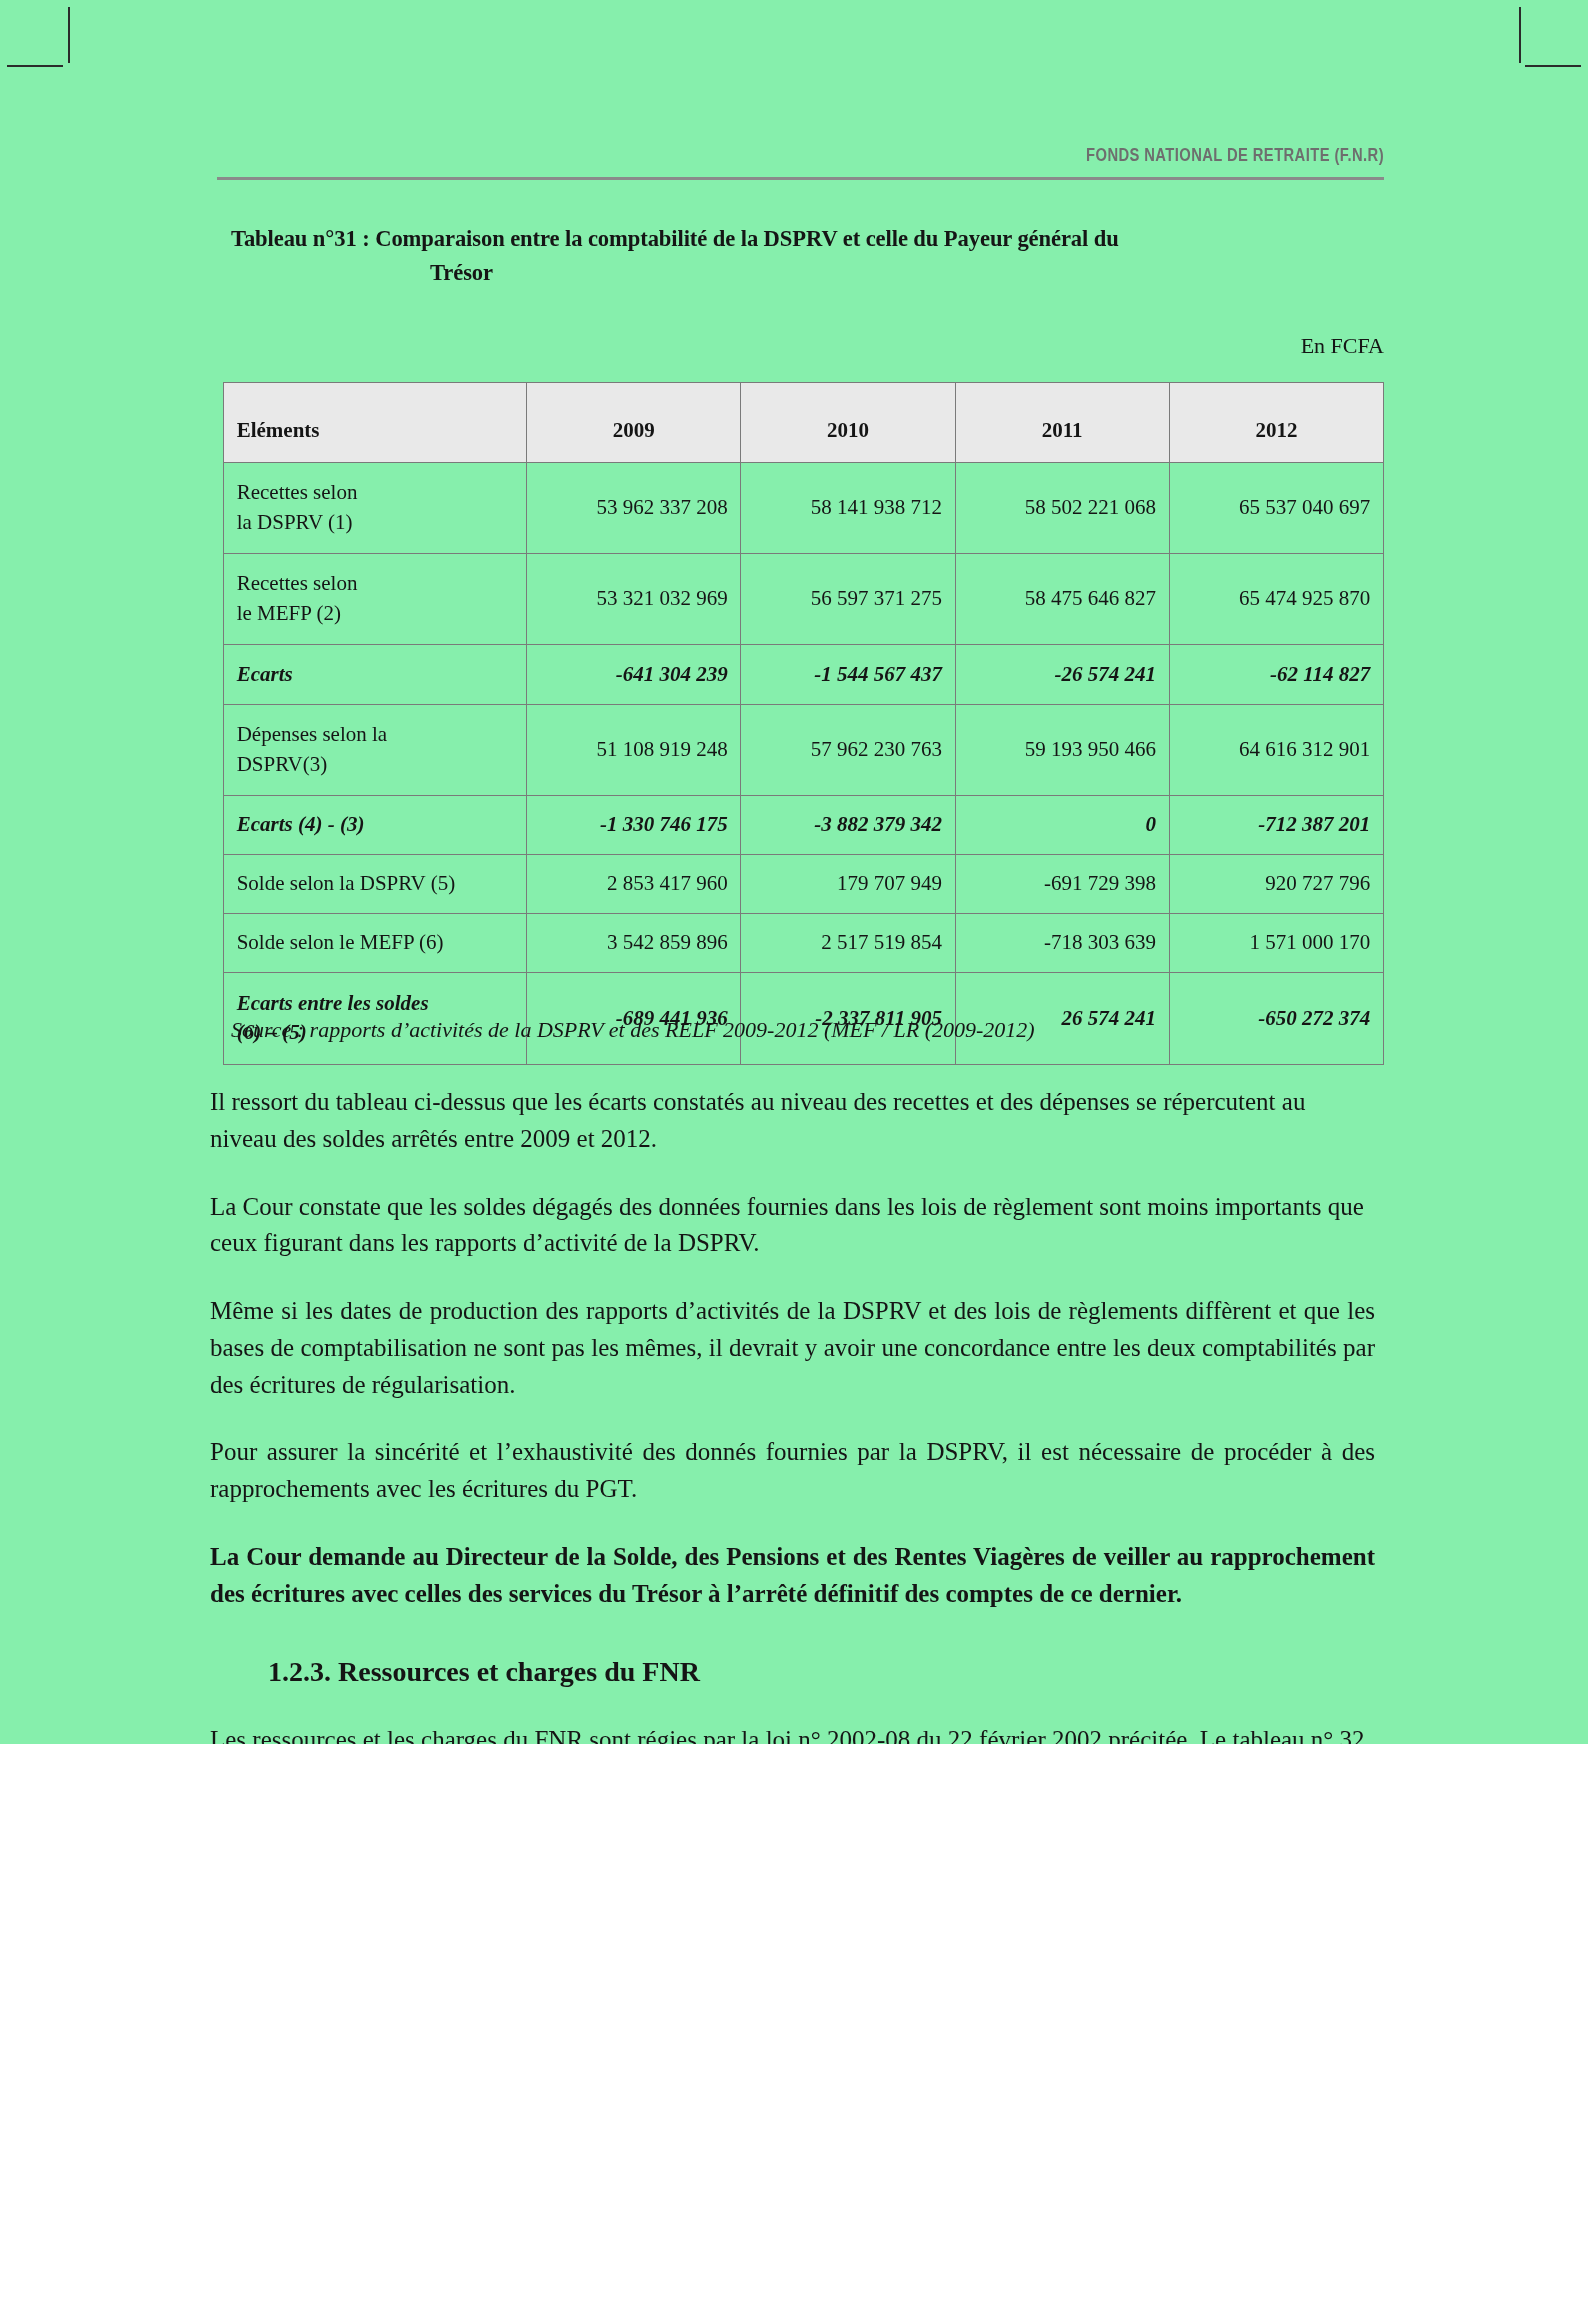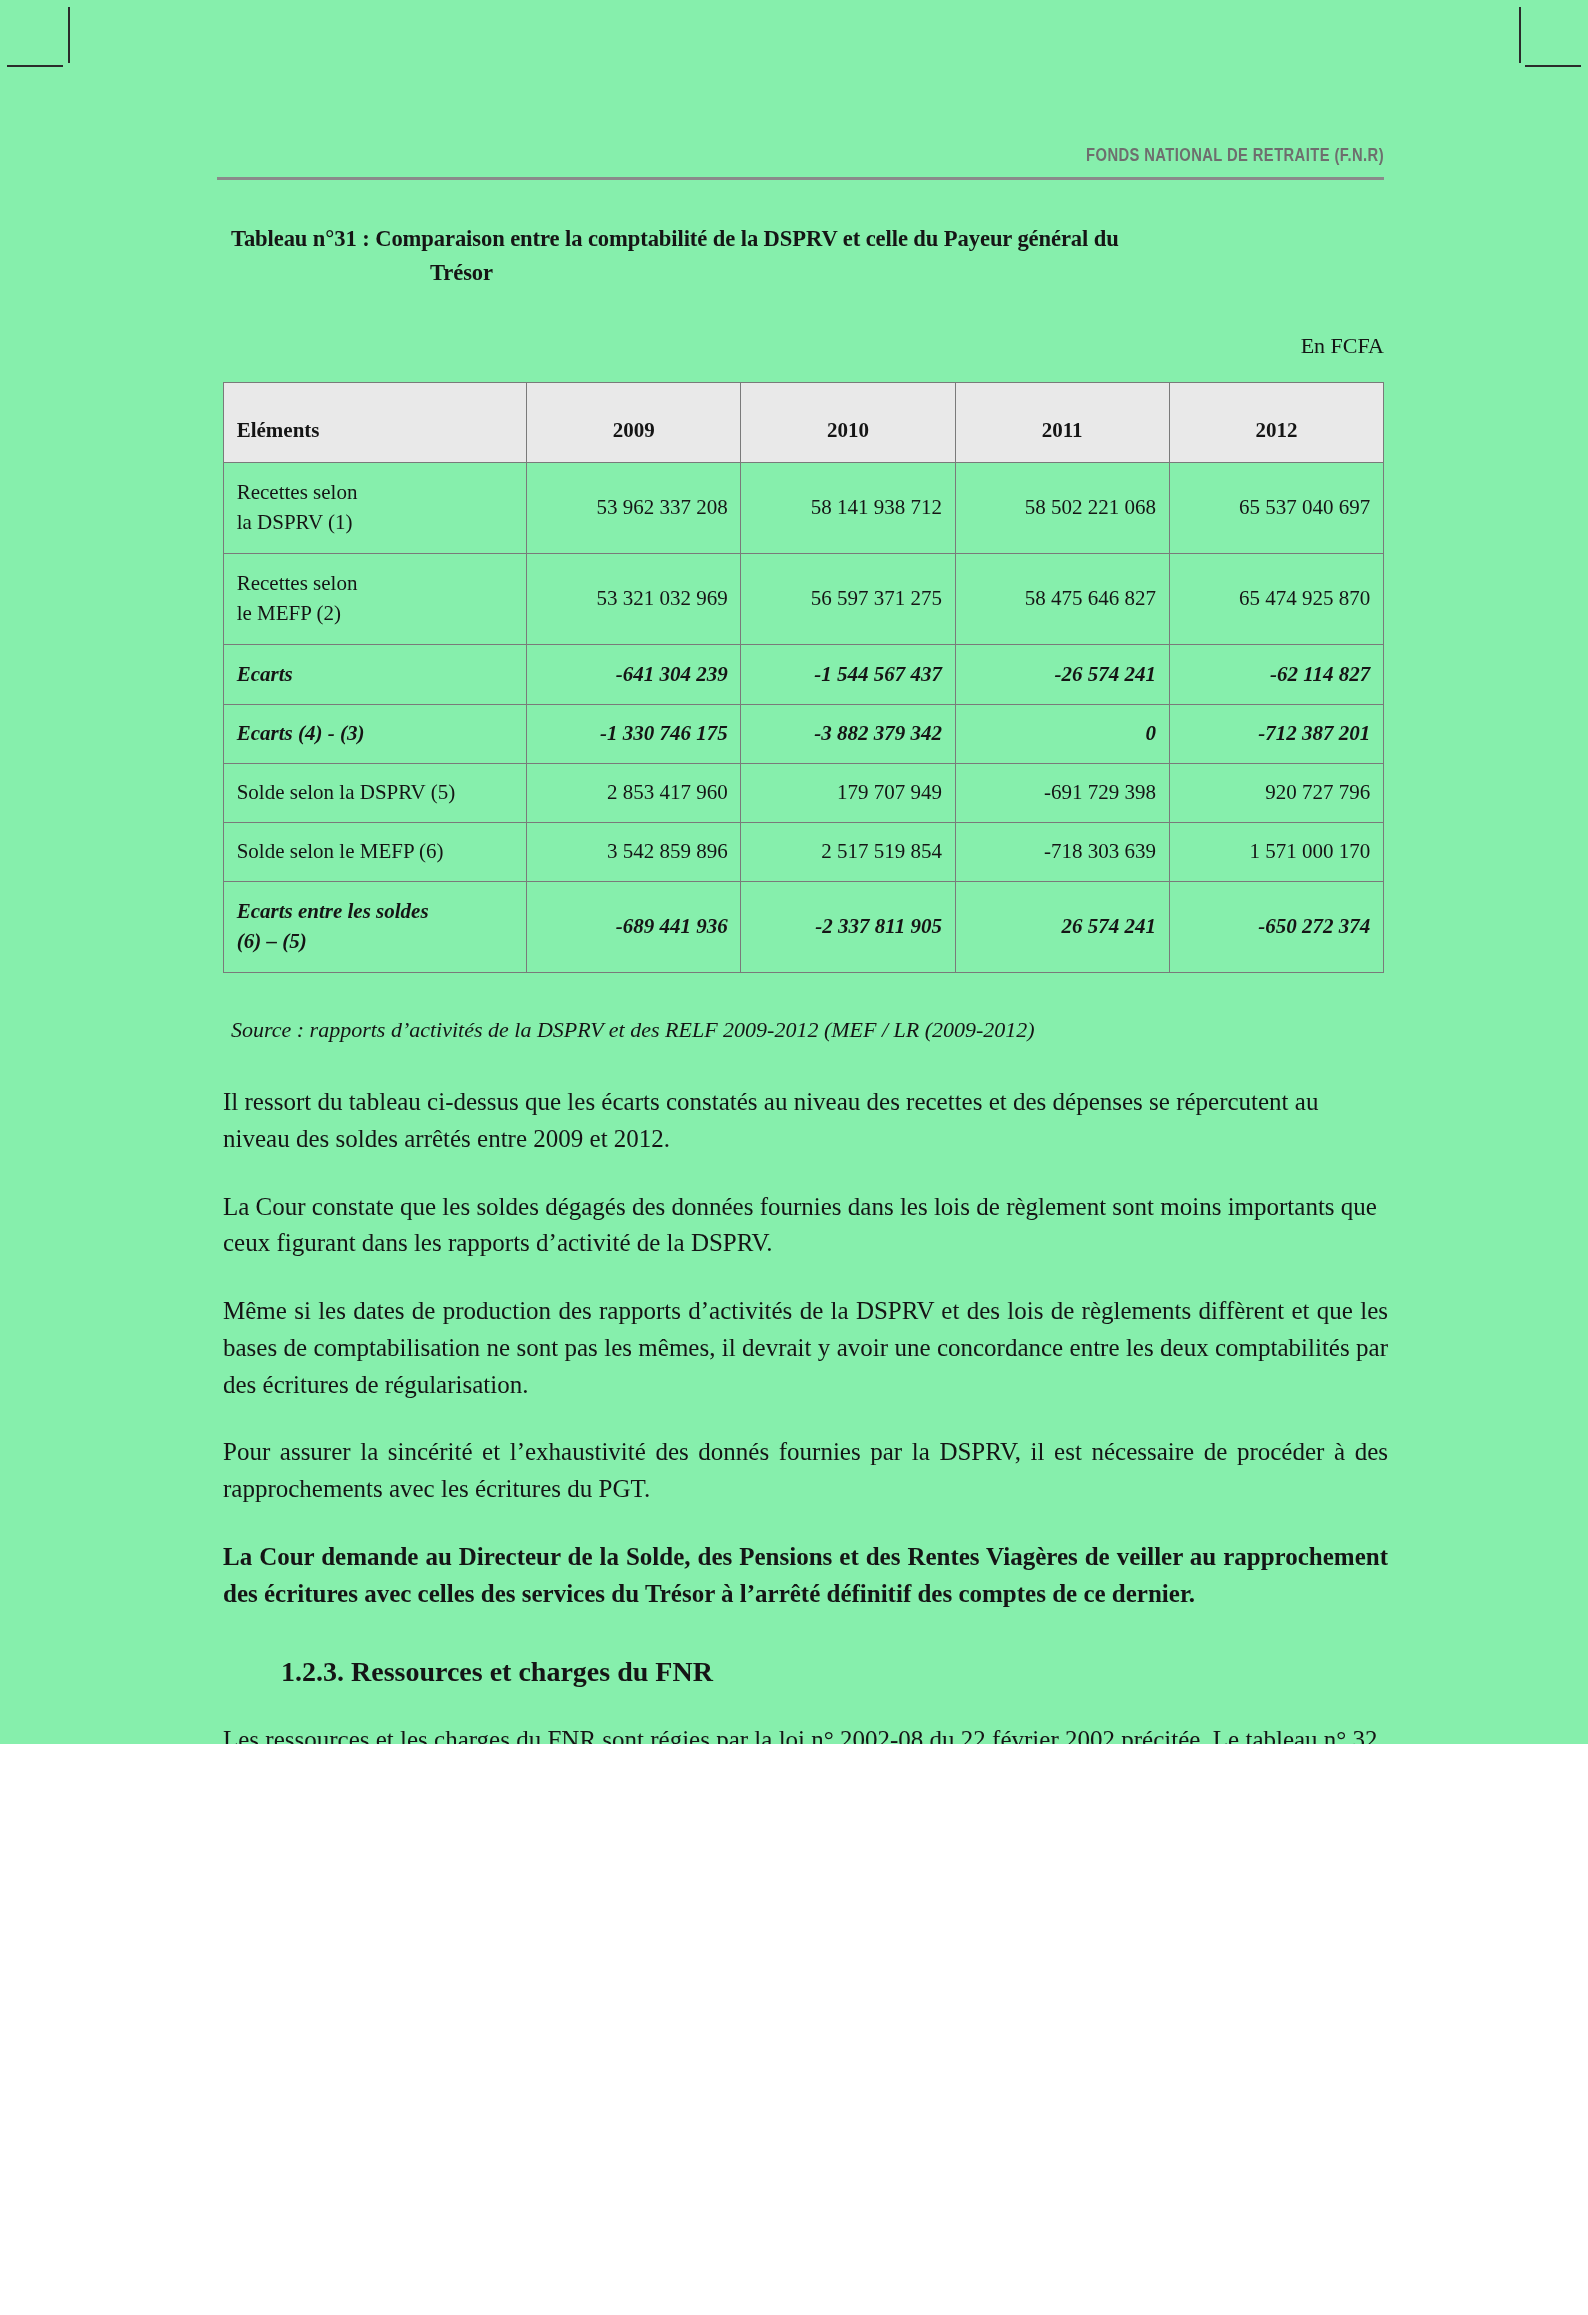--- a/index.html
+++ b/index.html
@@ -138,21 +138,21 @@
     position: absolute;
     left: 231px;
     top: 1017px;
     font-style: italic;
     font-size: 22px;
   }
 
   
   .body {
     position: absolute;
-    left: 223px;
+    left: 210px;
     top: 1084px;
     width: 1165px;
   }
   .body p {
     margin: 0 0 31px 0;
     font-size: 25px;
     line-height: 1.47;
     text-align: justify;
     text-justify: inter-word;
   }
@@ -264,20 +264,30 @@
       </tr>
 
       <tr class="short emph">
         <td class="label">Ecarts</td>
         <td class="num">-641 304 239</td>
         <td class="num">-1 544 567 437</td>
         <td class="num">-26 574 241</td>
         <td class="num">-62 114 827</td>
       </tr>
 
+      <tr class="tall">
+        <td class="label">
+          <span>Dépenses selon la</span><br>
+          <span>DSPRV(3)</span>
+        </td>
+        <td class="num">51 108 919 248</td>
+        <td class="num">57 962 230 763</td>
+        <td class="num">59 193 950 466</td>
+        <td class="num">64 616 312 901</td>
+      </tr>
 
 
       <tr class="short emph">
         <td class="label">Ecarts  (4) - (3)</td>
         <td class="num">-1 330 746 175</td>
         <td class="num">-3 882 379 342</td>
         <td class="num">0</td>
         <td class="num">-712 387 201</td>
       </tr>
 

